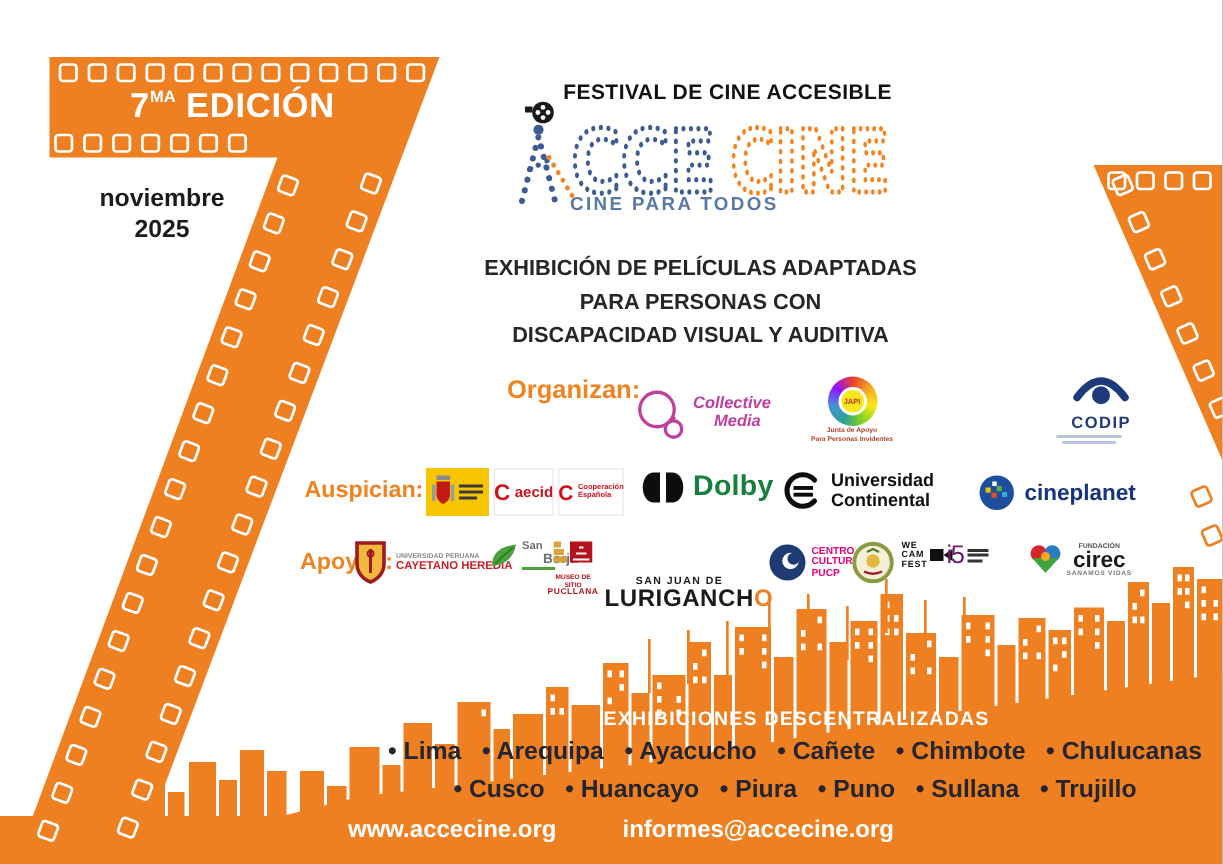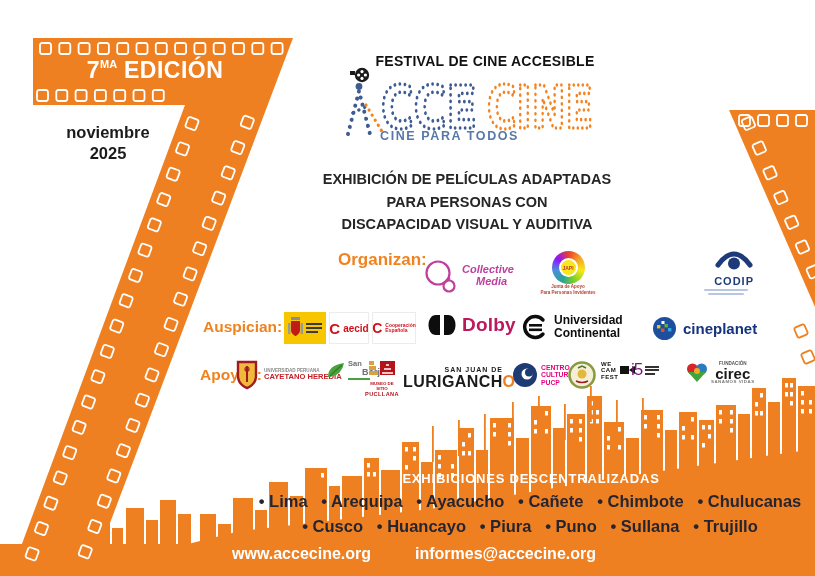--- a/index.html
+++ b/index.html
@@ -338,21 +338,21 @@
     <div class="stack" style="font-size:5px;color:#d0111b;font-weight:700;">
       <span>Cooperación</span>
       <span>Española</span>
     </div>
   </div>
   <div class="abs lrow" style="left:428px;top:314px;">
     <svg width="28" height="22" viewBox="0 0 28 22">
       <path d="M12,1 H8 C-2,1 -2,21 8,21 H12 Z" fill="#0d0d0d"></path>
       <path d="M16,1 H20 C30,1 30,21 20,21 H16 Z" fill="#0d0d0d"></path>
     </svg>
-    <span style="font-size:19px;font-weight:700;color:#be185d;letter-spacing:.2px;">Dolby</span>
+    <span style="font-size:19px;font-weight:700;color:#15803d;letter-spacing:.2px;">Dolby</span>
   </div>
   <div class="abs lrow" style="left:520px;top:313px;">
     <svg width="28" height="28" viewBox="0 0 28 28">
       <path d="M23,7 A10.5,10.5 0 1 0 23,21" fill="none" stroke="#0d0d0d" stroke-width="3.4" stroke-linecap="round"></path>
       <rect x="9" y="11" width="13" height="2.6" fill="#0d0d0d"></rect>
       <rect x="9" y="15.5" width="13" height="2.6" fill="#0d0d0d"></rect>
     </svg>
     <div class="stack" style="font-size:12px;font-weight:700;color:#0d0d0d;">
       <span>Universidad</span>
       <span>Continental</span>
@@ -397,21 +397,21 @@
     <svg width="26" height="18" viewBox="0 0 26 18">
       <rect x="0" y="12" width="9" height="4" fill="#d9a23c"></rect>
       <rect x="0" y="7" width="7" height="4" fill="#d9a23c"></rect>
       <rect x="0" y="2" width="5" height="4" fill="#d9a23c"></rect>
       <rect x="11" y="2" width="15" height="14" fill="#b5121b"></rect>
       <path d="M13,14 h11 M15,10 h7 M17,6 h3" stroke="#fff" stroke-width="1.4"></path>
     </svg>
     <div style="font-size:4.4px;color:#b5121b;font-weight:700;">MUSEO DE SITIO</div>
     <div style="font-size:5.6px;color:#b5121b;font-weight:700;letter-spacing:.4px;">PUCLLANA</div>
   </div>
-  <div class="abs" style="left:403px;top:366px;width:100px;text-align:right;z-index:4;">
+  <div class="abs" style="left:403px;top:384px;width:100px;text-align:center;z-index:4;">
     <div style="font-size:7px;font-weight:700;color:#1a1a1a;letter-spacing:1px;">SAN JUAN DE</div>
     <div style="font-size:16px;font-weight:700;color:#1a1a1a;letter-spacing:.4px;line-height:17px;"><span>LURIGANCH</span><span style="color:#EF8022;">O</span></div>
   </div>
   <div class="abs lrow" style="left:512px;top:362px;gap:3px;">
     <svg width="26" height="26" viewBox="0 0 26 26">
       <circle cx="13" cy="13" r="12" fill="#1f3b73"></circle>
       <circle cx="15" cy="12" r="5.5" fill="#fff"></circle>
       <circle cx="17" cy="10.5" r="4" fill="#1f3b73"></circle>
     </svg>
     <div class="stack" style="font-size:6.8px;font-weight:700;color:#e6007e;">

